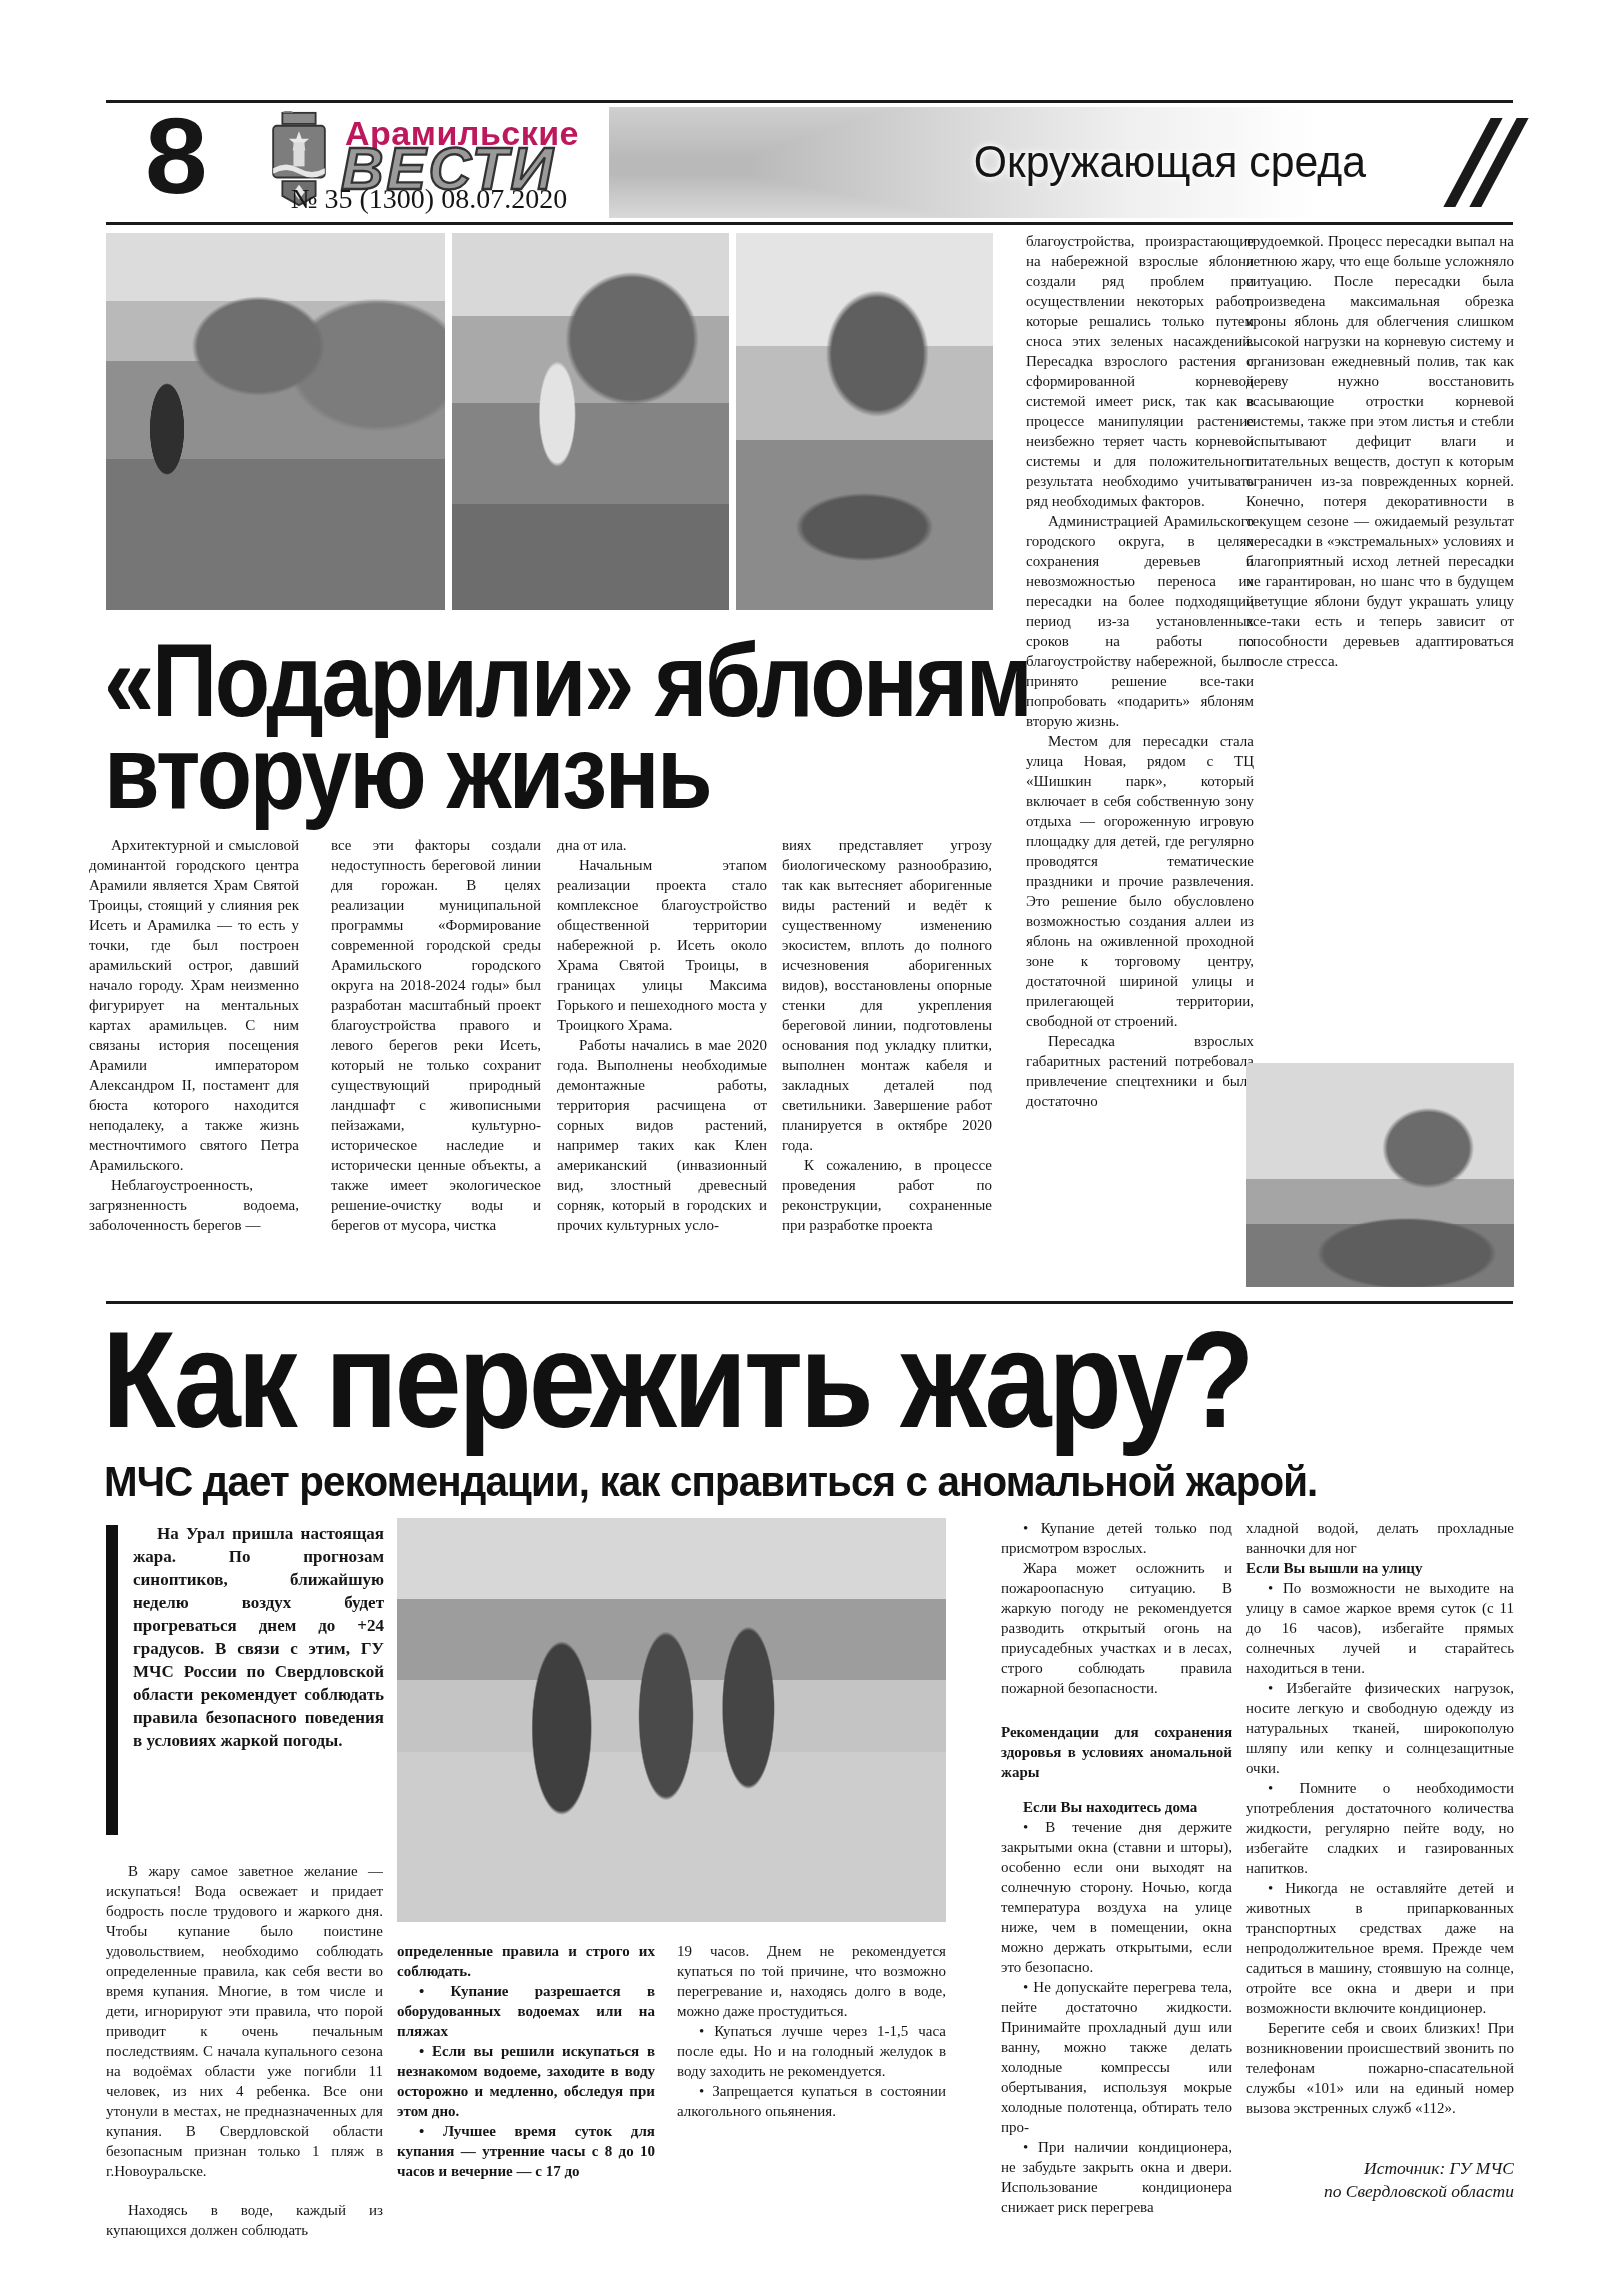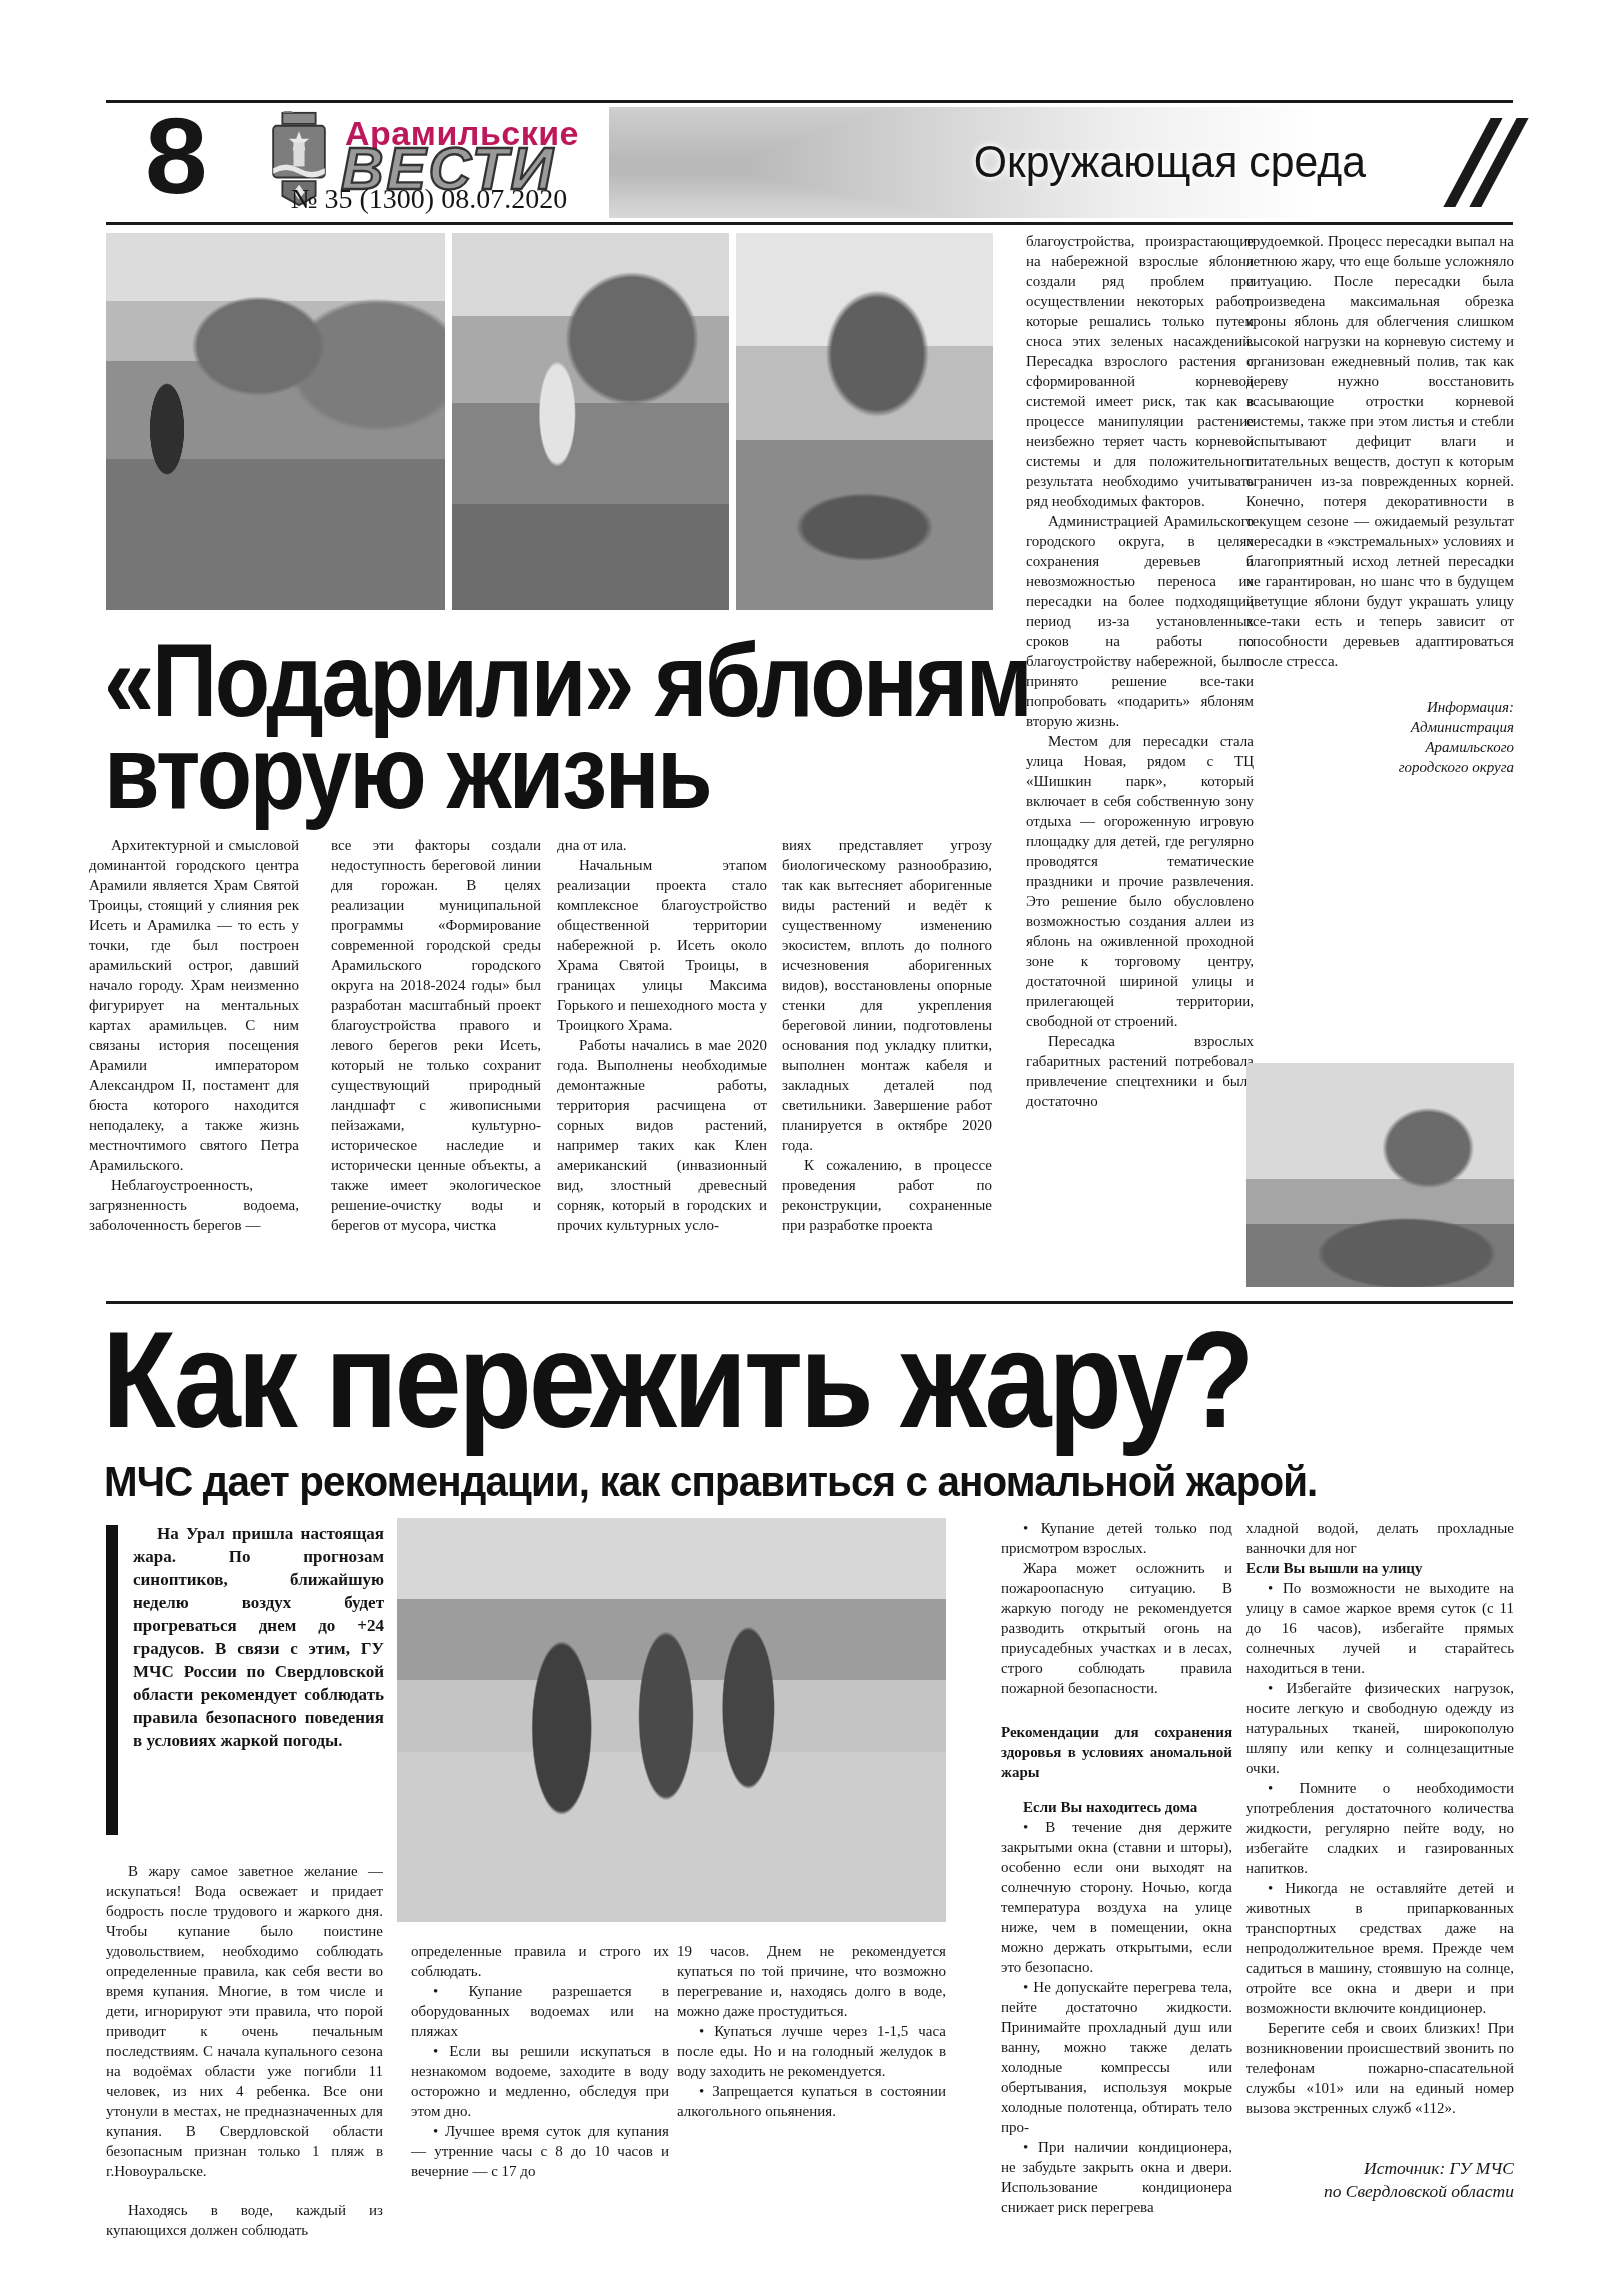--- a/index.html
+++ b/index.html
@@ -118,26 +118,20 @@
   <div class="photo ph-sapling" style="left:736px;top:233px;width:257px;height:377px;"></div>
 
   <div class="col" style="left:1026px;top:231px;width:228px;height:1060px;">
     <p class="cont">благоустройства, произрастающие на набережной взрослые яблони создали ряд проблем при осуществлении некоторых работ, которые решались только путем сноса этих зеленых насаждений. Пересадка взрослого растения с сформированной корневой системой имеет риск, так как в процессе манипуляции растение неизбежно теряет часть корневой системы и для положительного результата необходимо учитывать ряд необходимых факторов.</p>
     <p>Администрацией Арамильского городского округа, в целях сохранения деревьев и невозможностью переноса их пересадки на более подходящий период из-за установленных сроков на работы по благоустройству набережной, было принято решение все-таки попробовать «подарить» яблоням вторую жизнь.</p>
     <p>Местом для пересадки стала улица Новая, рядом с ТЦ «Шишкин парк», который включает в себя собственную зону отдыха — огороженную игровую площадку для детей, где регулярно проводятся тематические праздники и прочие развлечения. Это решение было обусловлено возможностью создания аллеи из яблонь на оживленной проходной зоне к торговому центру, достаточной шириной улицы и прилегающей территории, свободной от строений.</p>
     <p>Пересадка взрослых габаритных растений потребовала привлечение спецтехники и была достаточно</p>
   </div>
   <div class="col" style="left:1246px;top:231px;width:268px;height:829px;">
     <p class="cont">трудоемкой. Процесс пересадки выпал на летнюю жару, что еще больше усложняло ситуацию. После пересадки была произведена максимальная обрезка кроны яблонь для облегчения слишком высокой нагрузки на корневую систему и организован ежедневный полив, так как дереву нужно восстановить всасывающие отростки корневой системы, также при этом листья и стебли испытывают дефицит влаги и питательных веществ, доступ к которым ограничен из-за поврежденных корней. Конечно, потеря декоративности в текущем сезоне — ожидаемый результат пересадки в «экстремальных» условиях и благоприятный исход летней пересадки не гарантирован, но шанс что в будущем цветущие яблони будут украшать улицу все-таки есть и теперь зависит от способности деревьев адаптироваться после стресса.</p>
-    <div class="byline">
-      <div>Информация:</div>
-      <div>Администрация</div>
-      <div>Арамильского</div>
-      <div>городского округа</div>
-    </div>
   </div>
   <div class="photo ph-apple" style="left:1246px;top:1063px;width:268px;height:224px;"></div>
 
   <div class="headline h1a">
     <div>«Подарили» яблоням</div>
     <div>вторую жизнь</div>
   </div>
 
   <div class="col" style="left:89px;top:835px;width:210px;height:459px;">
     <p>Архитектурной и смысловой доминантой городского центра Арамили является Храм Святой Троицы, стоящий у слияния рек Исеть и Арамилка — то есть у точки, где был построен арамильский острог, давший начало городу. Храм неизменно фигурирует на ментальных картах арамильцев. С ним связаны история посещения Арамили императором Александром II, постамент для бюста которого находится неподалеку, а также жизнь местночтимого святого Петра Арамильского.</p>
@@ -166,21 +160,21 @@
     <p>На Урал пришла настоящая жара. По прогнозам синоптиков, ближайшую неделю воздух будет прогреваться днем до +24 градусов. В связи с этим, ГУ МЧС России по Свердловской области рекомендует соблюдать правила безопасного поведения в условиях жаркой погоды.</p>
   </div>
 
   <div class="col" style="left:106px;top:1861px;width:277px;height:388px;">
     <p>В жару самое заветное желание — искупаться! Вода освежает и придает бодрость после трудового и жаркого дня. Чтобы купание было поистине удовольствием, необходимо соблюдать определенные правила, как себя вести во время купания. Многие, в том числе и дети, игнорируют эти правила, что порой приводит к очень печальным последствиям. С начала купального сезона на водоёмах области уже погибли 11 человек, из них 4 ребенка. Все они утонули в местах, не предназначенных для купания. В Свердловской области безопасным признан только 1 пляж в г.Новоуральске.</p>
     <p class="gap">Находясь в воде, каждый из купающихся должен соблюдать</p>
   </div>
 
   <div class="photo ph-mchs" style="left:397px;top:1518px;width:549px;height:404px;"></div>
 
-  <div class="col" style="left:411px;top:1941px;width:258px;height:306px;">
+  <div class="col" style="left:397px;top:1941px;width:258px;height:306px;font-weight:bold;">
     <p class="cont">определенные правила и строго их соблюдать.</p>
     <p>• Купание разрешается в оборудованных водоемах или на пляжах</p>
     <p>• Если вы решили искупаться в незнакомом водоеме, заходите в воду осторожно и медленно, обследуя при этом дно.</p>
     <p>• Лучшее время суток для купания — утренние часы с 8 до 10 часов и вечерние — с 17 до</p>
   </div>
   <div class="col" style="left:677px;top:1941px;width:269px;height:306px;">
     <p class="cont">19 часов. Днем не рекомендуется купаться по той причине, что возможно перегревание и, находясь долго в воде, можно даже простудиться.</p>
     <p>• Купаться лучше через 1-1,5 часа после еды. Но и на голодный желудок в воду заходить не рекомендуется.</p>
     <p>• Запрещается купаться в состоянии алкогольного опьянения.</p>
   </div>

